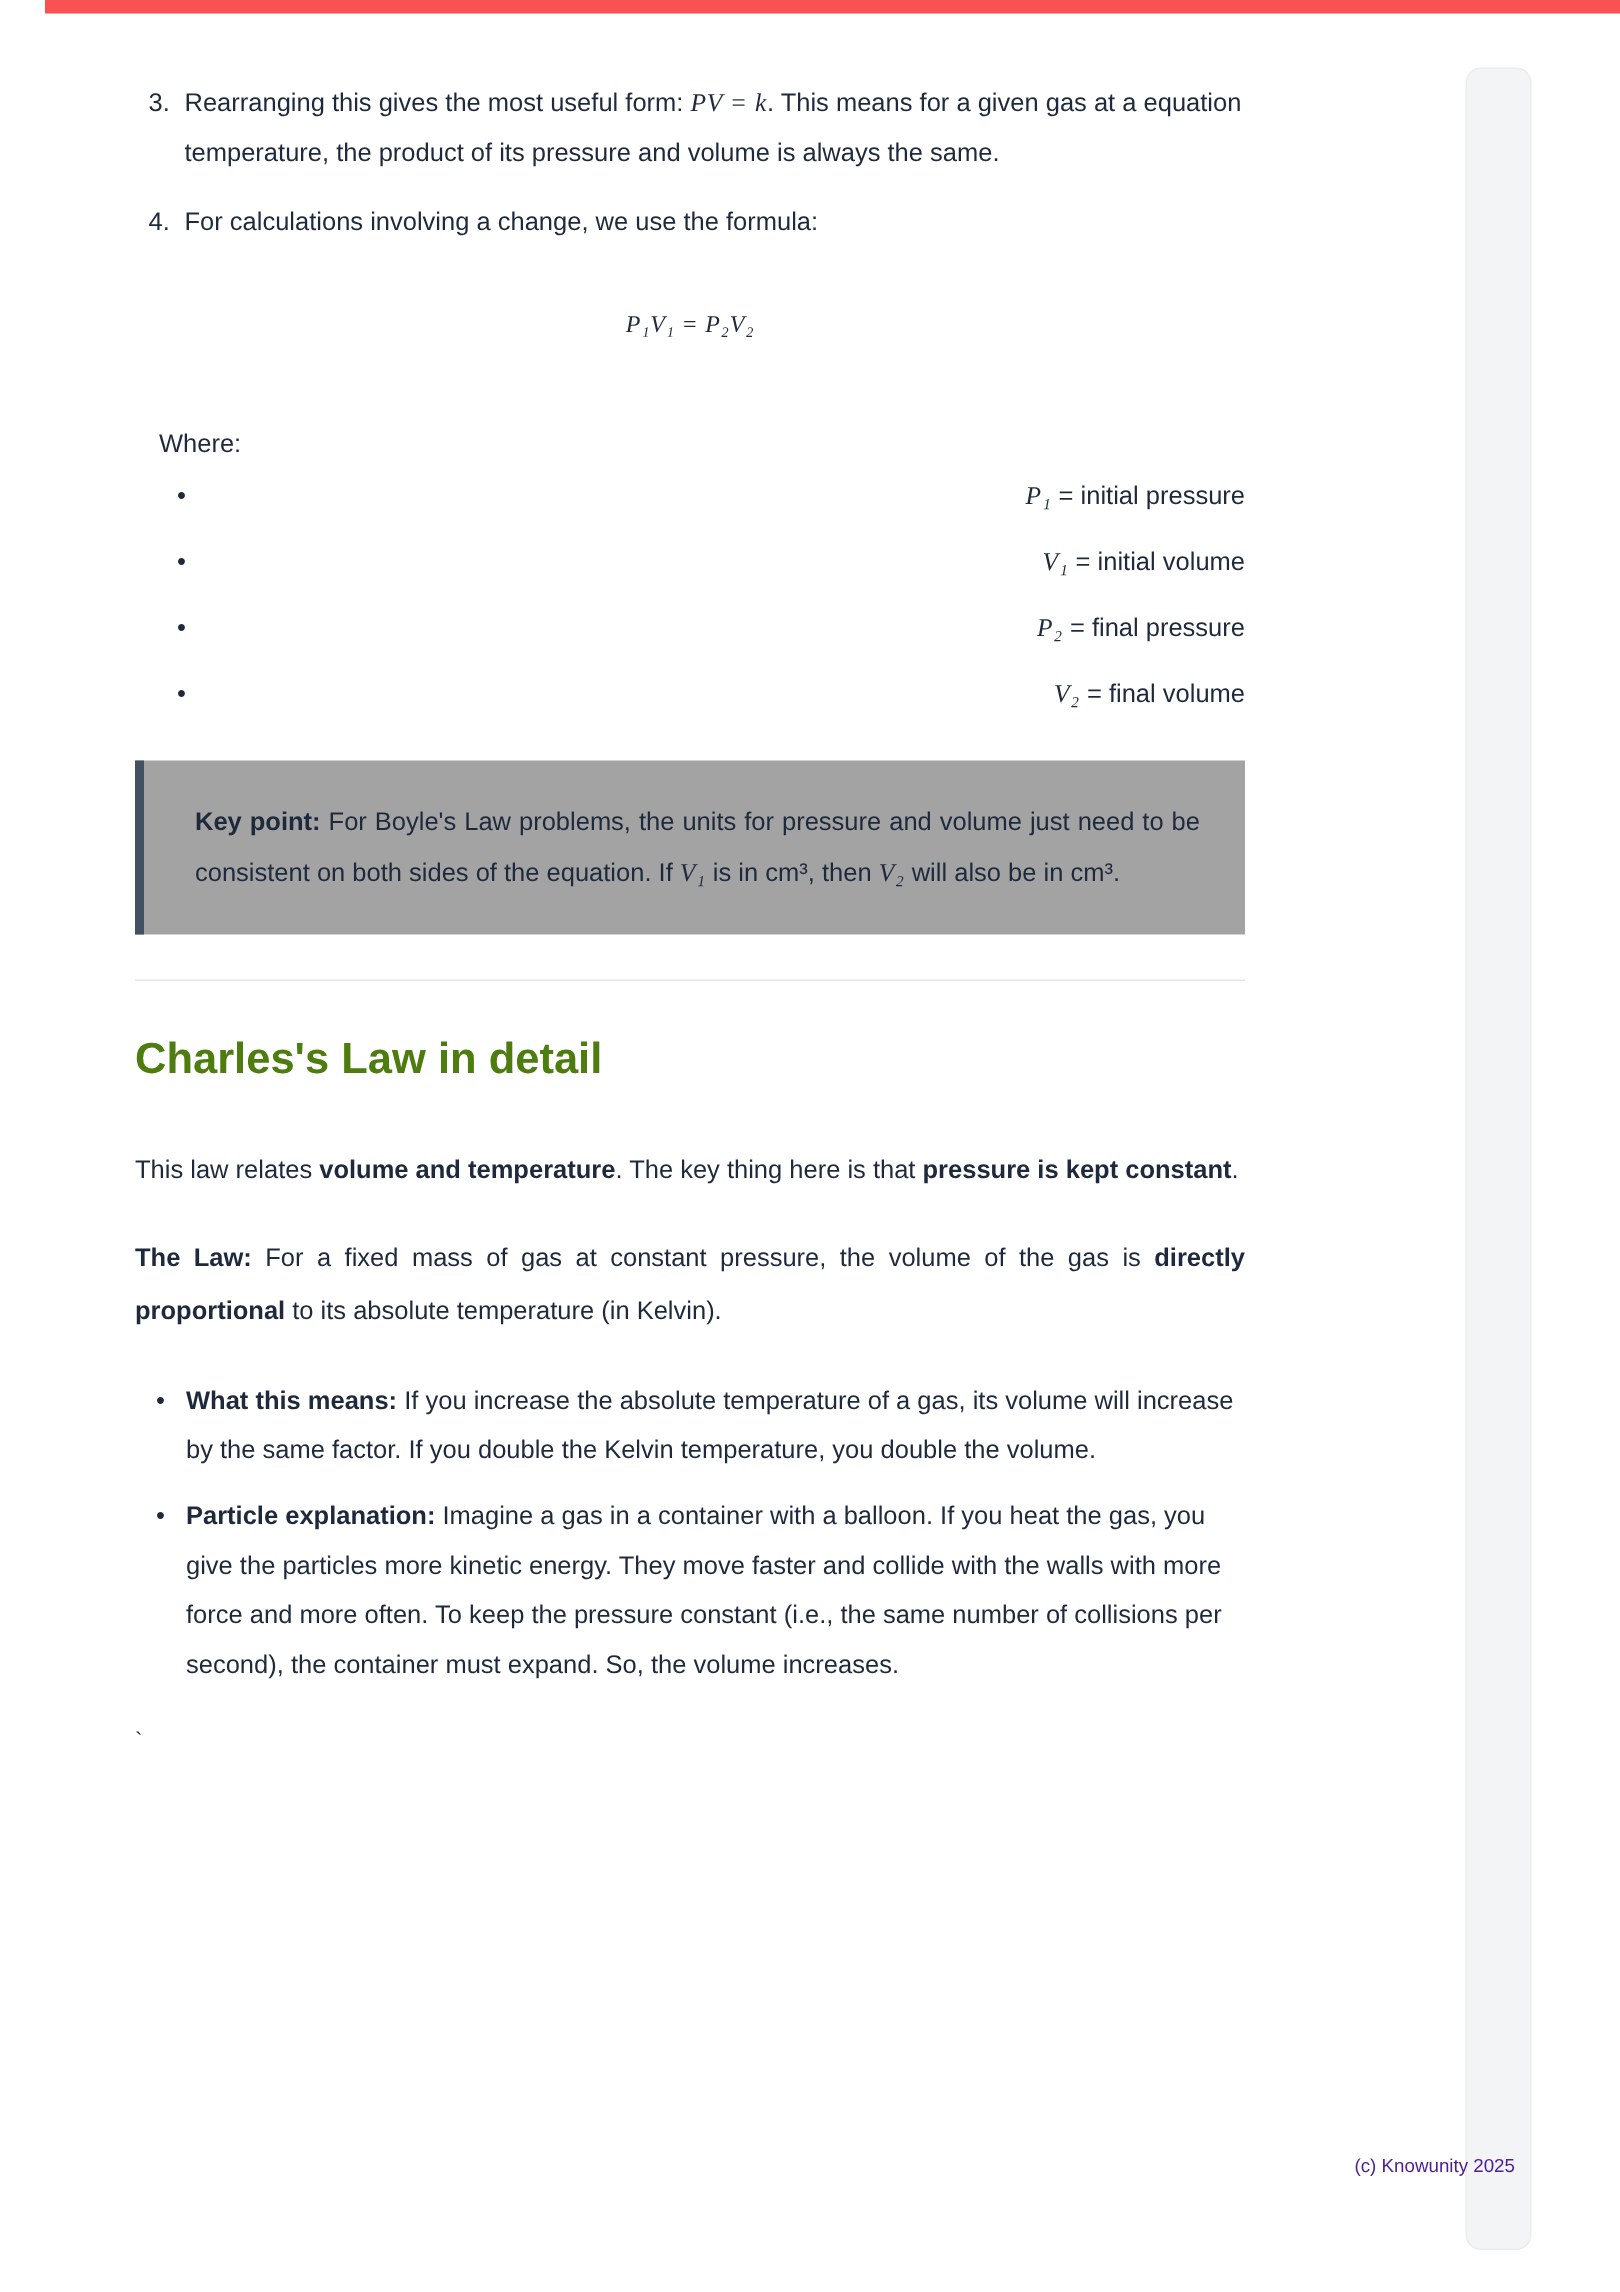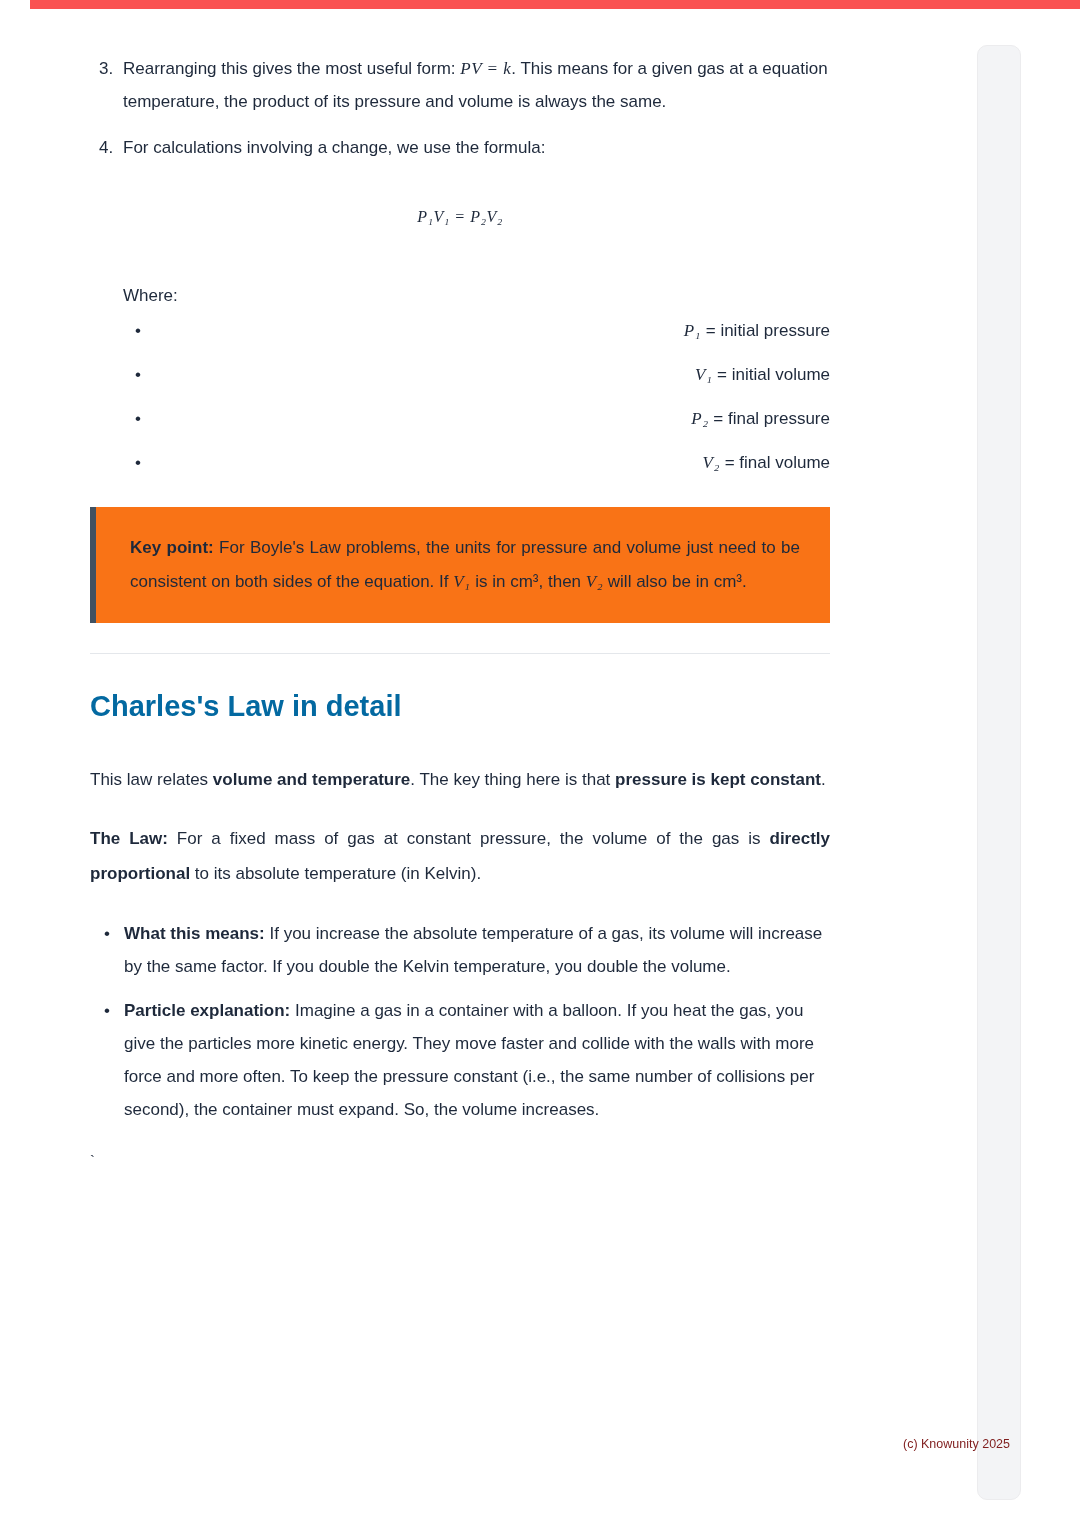--- a/index.html
+++ b/index.html
@@ -30,48 +30,48 @@
   }
   .math {
     font-family: Liberation Serif, serif;
     font-style: italic;
     letter-spacing: 0.5px;
   }
   .num-item { display: flex; margin-bottom: 13px; }
   .num { flex: none; width: 33px; padding-left: 9px; }
   .num-body { flex: 1; }
   .formula-row { margin-top: 36px; text-align: center; font-size: 16px; }
-  .where { margin-left: 33px; margin-top: 46px; }
+  .where { margin-left: 16px; margin-top: 46px; }
   .where-list { list-style: none; margin: 2px 0 0 12px; padding: 0; text-align: right; }
   .where-list li { position: relative; padding-left: 22px; margin-bottom: 11px; }
   .where-list li::before { content: "•"; position: absolute; left: 0; top: 0; }
   .callout {
     margin-top: 28px;
-    background: #f97316;
+    background: #a3a3a3;
     border-left: 6px solid #415161;
     padding: 24px 30px 24px 34px;
     text-align: justify;
     line-height: 34px;
   }
   .divider { border: none; border-top: 1px solid #e4e7eb; margin: 30px 0 0 0; }
   .h2 {
     margin-top: 34px;
     font-size: 29px; line-height: 36px; font-weight: 700;
-    color: #0369a1;
+    color: #4d7c0f;
   }
   .para { margin-top: 38px; text-align: justify; line-height: 35px; }
   .para-law { margin-top: 24px; }
   .bullets { list-style: none; margin: 26px 0 0 0; padding: 0 0 0 14px; }
   .bullets li { position: relative; padding-left: 20px; margin-bottom: 11px; }
   .bullets li::before { content: "•"; position: absolute; left: 0; top: 0; }
   strong { font-weight: 700; }
   .stray { margin-top: 18px; font-size: 15px; }
   .footer {
     position: absolute; top: 1437px; right: 70px;
-    font-size: 12.5px; color: #7f1d1d;
+    font-size: 12.5px; color: #4c1d95;
     z-index: 2;
   }
 </style>
 </head>
 <body>
 
 <div class="top-bar"></div>
 <div class="scroll-track"></div>
 
 <div class="content">

